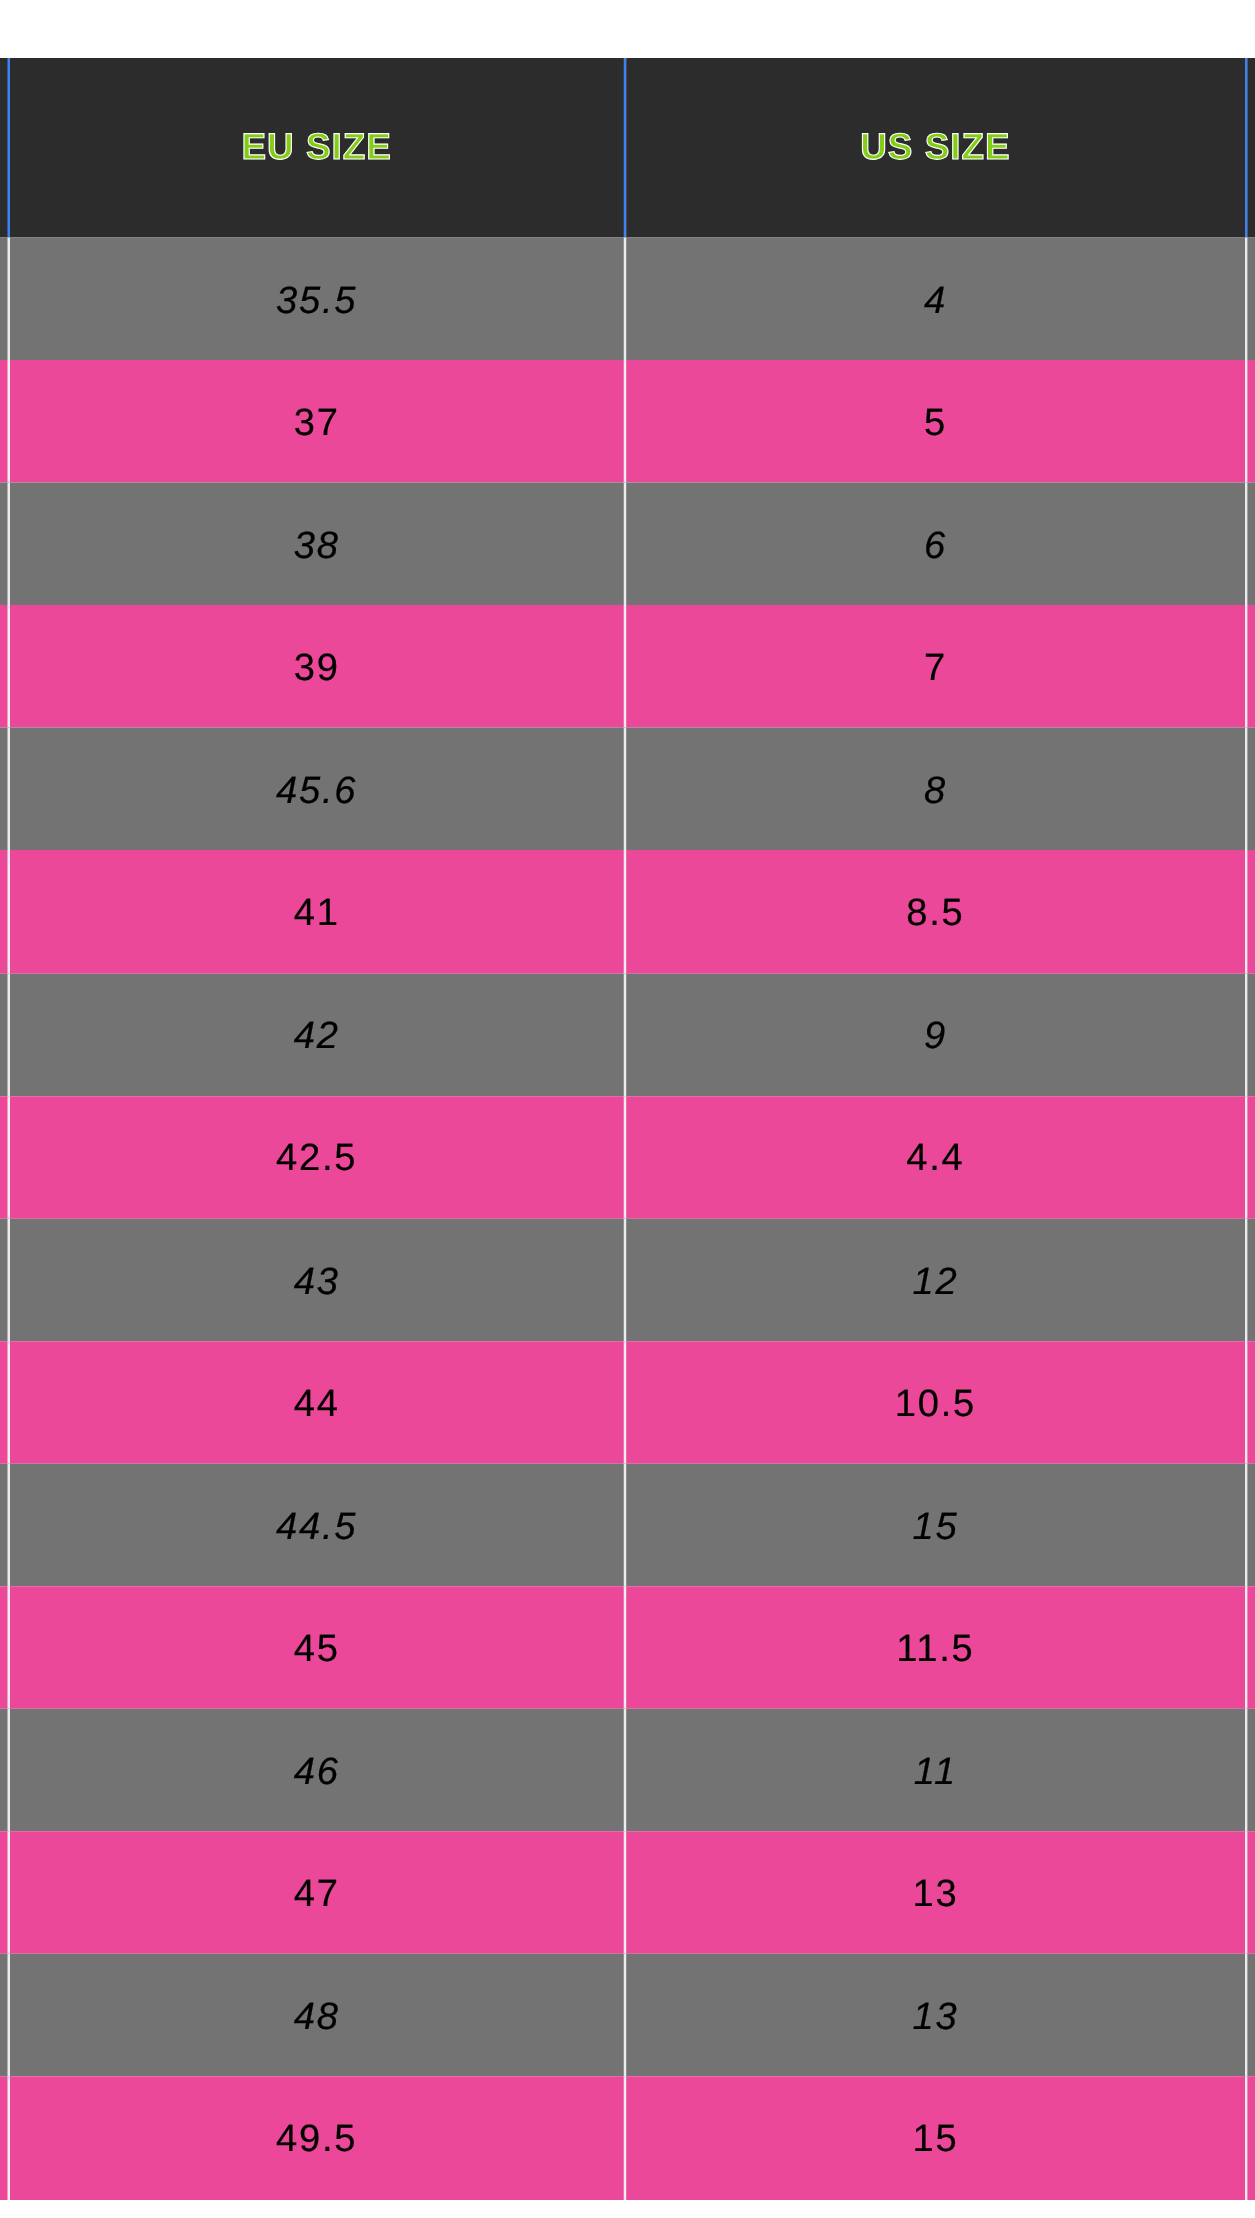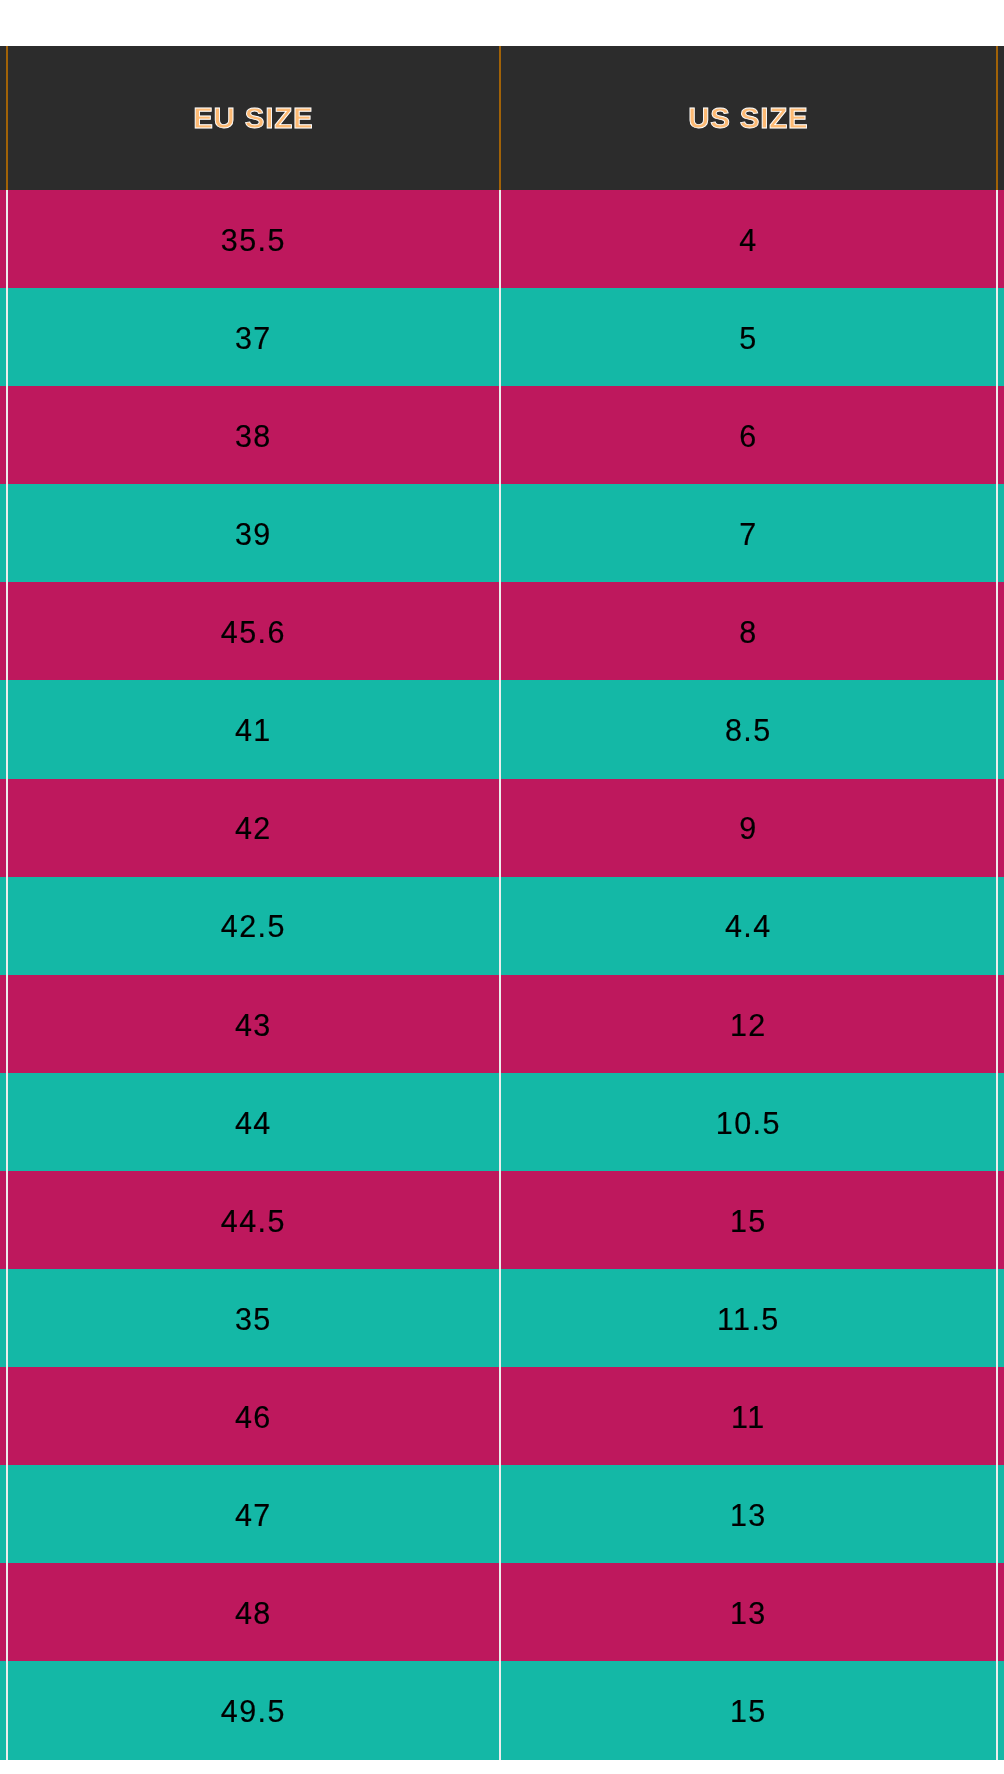--- a/index.html
+++ b/index.html
@@ -39,50 +39,50 @@
   table.size-table {
     transform: translateZ(0);
     border-collapse: separate;
     border-spacing: 0;
     table-layout: fixed;
     width: 1980px;
   }
 
   thead th {
     background: #2c2c2c;
-    color: #fdba74;
+    color: #84cc16;
     font-size: 29.5px;
     font-weight: bold;
     letter-spacing: 0.8px;
     -webkit-text-stroke: 0.9px #ffffff;
     text-align: center;
     height: 144px;
     padding: 0 0 0 0;
-    border-right: 2px solid #a16207;
+    border-right: 2px solid #3b82f6;
     box-sizing: border-box;
     vertical-align: middle;
     white-space: nowrap;
   }
 
   tbody td {
     font-size: 30.5px;
     letter-spacing: 1.4px;
     color: #000000;
     -webkit-text-stroke: 0.18px #000000;
     font-weight: normal;
     text-align: center;
     height: 98.1px;
     padding: 2.5px 0 0 0;
     border-right: 2px solid #ececec;
     box-sizing: border-box;
     vertical-align: middle;
     white-space: nowrap;
   }
-  tbody tr.row-alt td { background: #14b8a6; border-right-color: #ededed; }
-  tbody tr.row-plain td { background: #be185d; }
+  tbody tr.row-alt td { background: #ec4899; border-right-color: #ededed; }
+  tbody tr.row-plain td { background: #737373; font-style: italic; }
 </style>
 </head>
 <body>
 
 <div class="page">
   <div class="table-scroll">
     <div class="table-inner">
 
       <table class="size-table">
         <colgroup>
@@ -163,21 +163,21 @@
               <td></td>
             </tr>
             <tr class="row-plain">
               <td></td>
               <td>44.5</td>
               <td>15</td>
               <td></td>
             </tr>
             <tr class="row-alt">
               <td></td>
-              <td>35</td>
+              <td>45</td>
               <td>11.5</td>
               <td></td>
             </tr>
             <tr class="row-plain">
               <td></td>
               <td>46</td>
               <td>11</td>
               <td></td>
             </tr>
             <tr class="row-alt">

